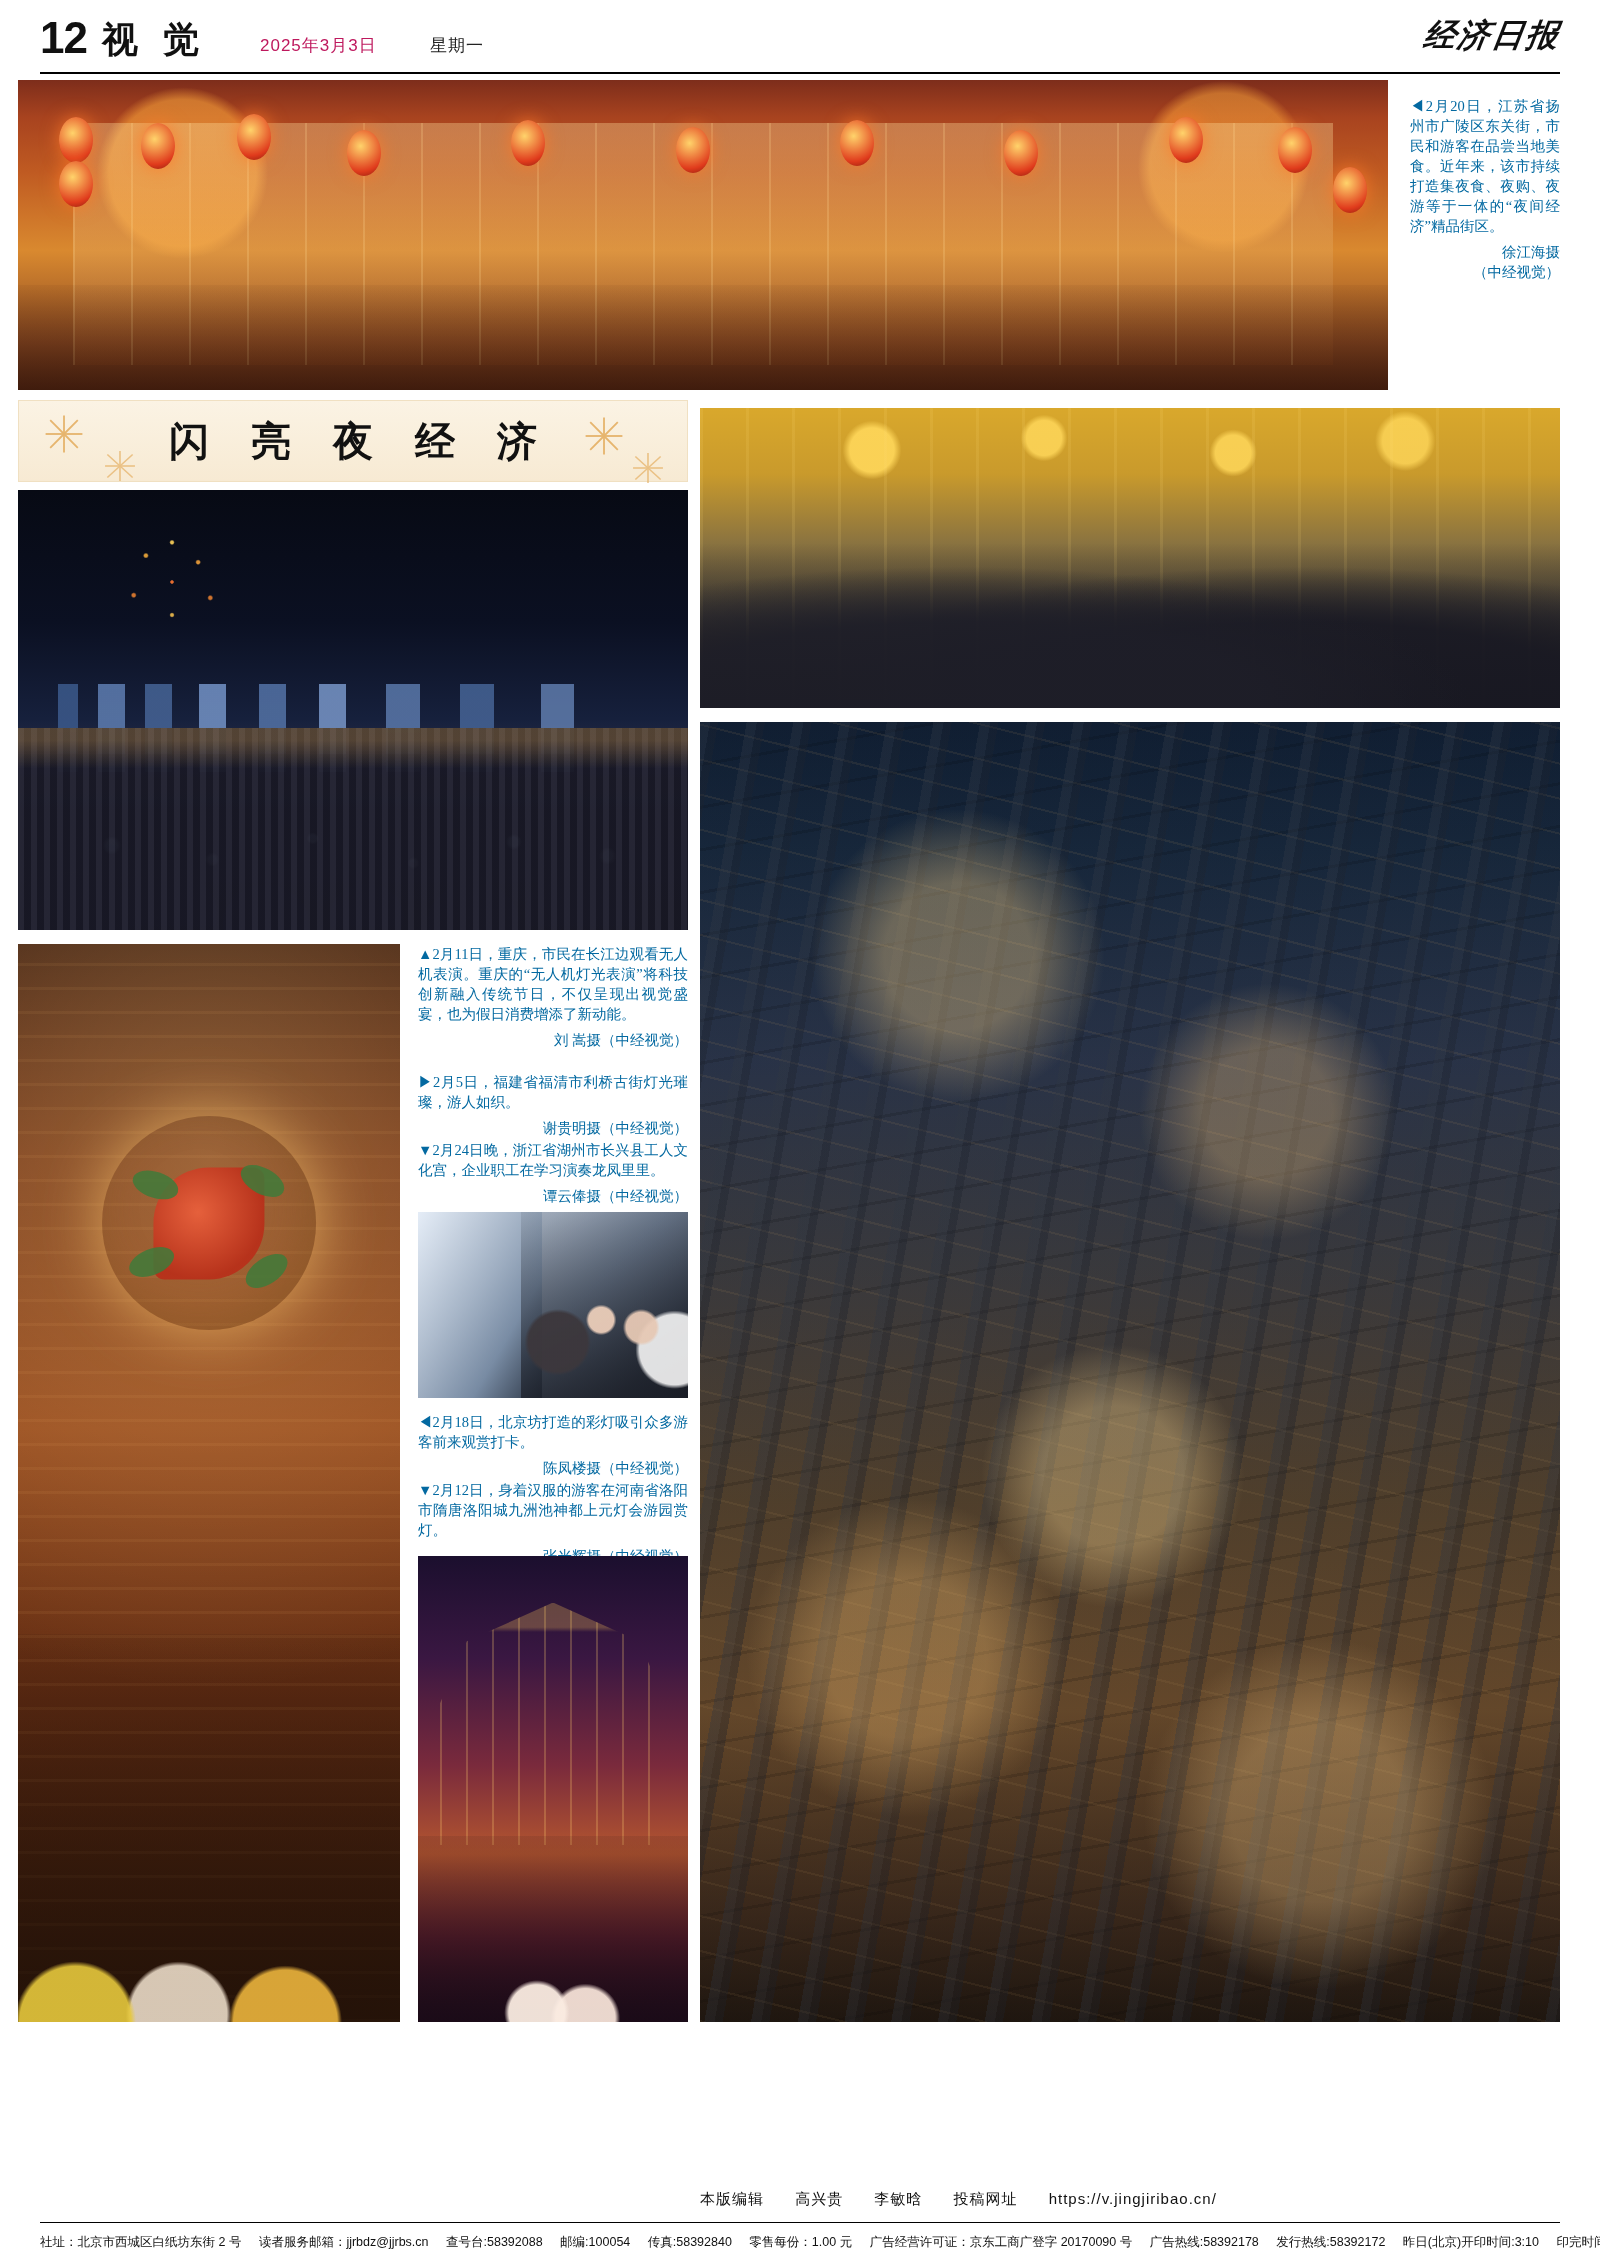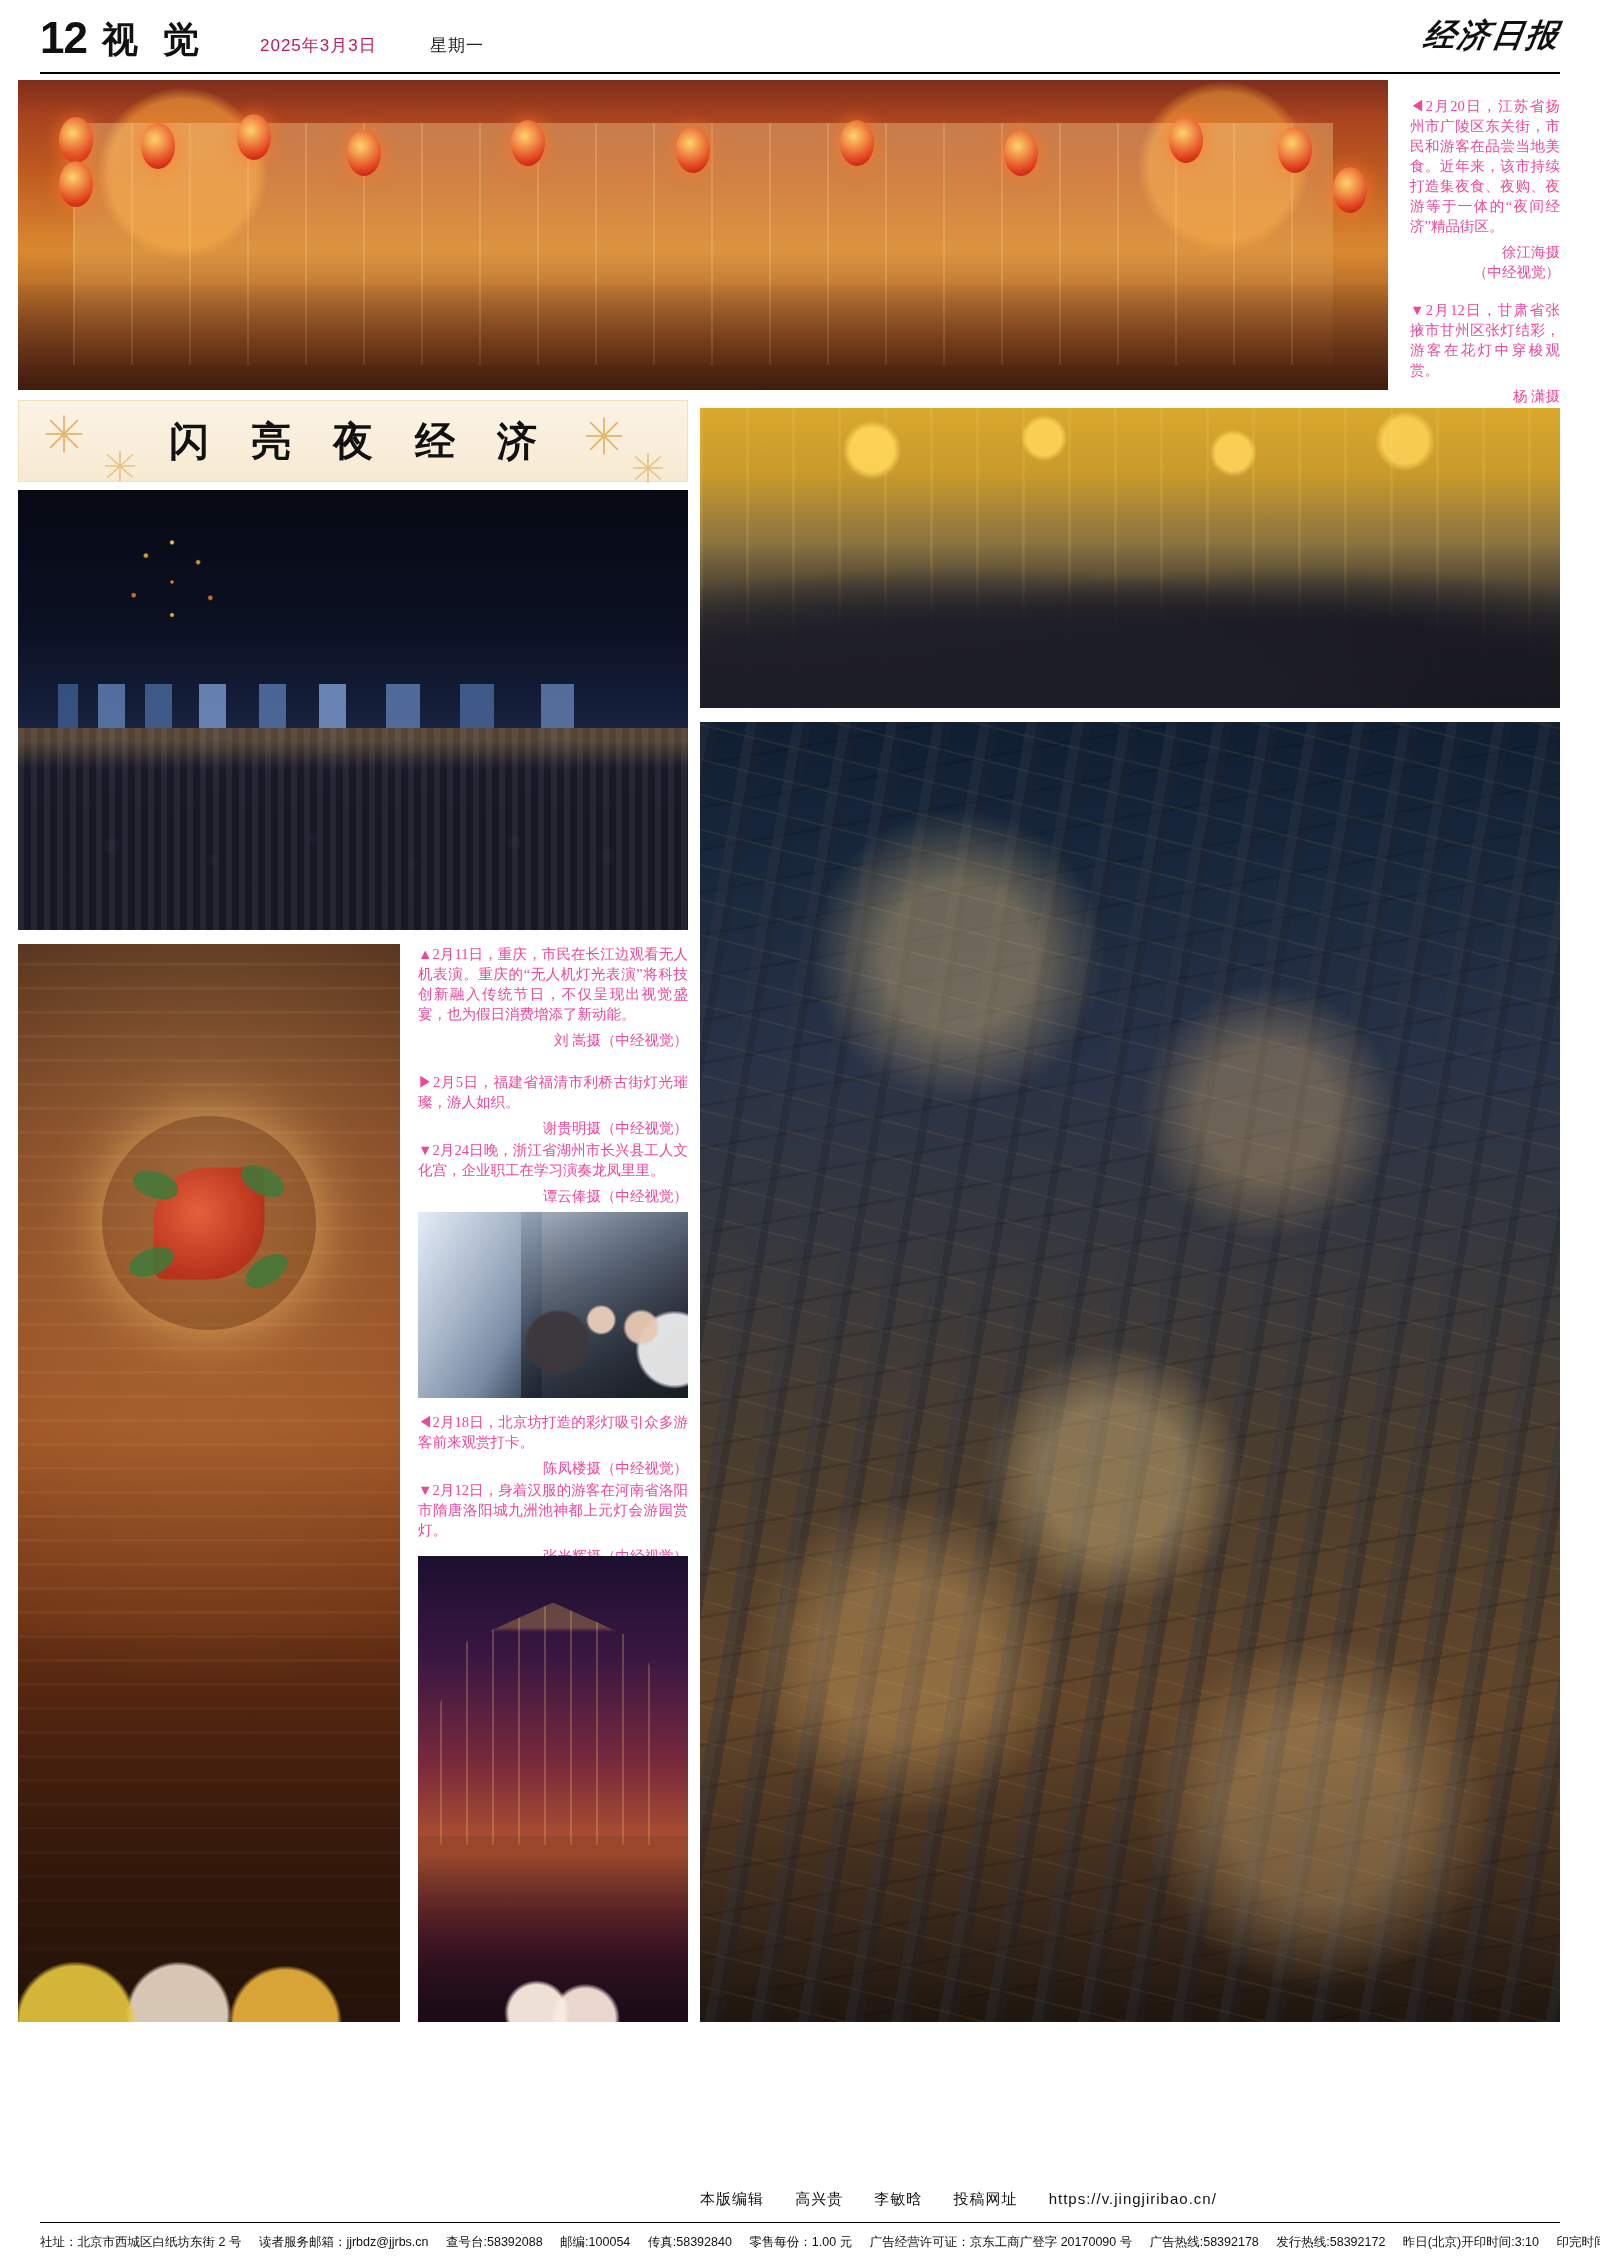--- a/index.html
+++ b/index.html
@@ -53,21 +53,21 @@
 
   
   .photo { position:absolute; overflow:hidden; }
   .photo .ph { width:100%; height:100%; display:block; }
 
   
   .caption {
     position:absolute;
     font-size:14.5px;
     line-height:20px;
-    color:#ec4899;
+    color:#0369a1;
     text-align:justify;
     font-family:"Liberation Serif", serif;
   }
   .caption .credit { display:block; text-align:right; }
   .caption p { margin:0 0 6px 0; }
 
   
   .banner {
     position:absolute; left:18px; top:400px; width:670px; height:82px;
     background:linear-gradient(180deg,#fbf3e4 0%, #f7ead3 100%);
@@ -353,25 +353,20 @@
       <div class="lantern" style="left:96%; top:28%;"></div>
     </div>
   </div>
 
   <div class="caption" style="left:1410px; top:96px; width:150px;">
     <p>◀2月20日，江苏省扬州市广陵区东关街，市民和游客在品尝当地美食。近年来，该市持续打造集夜食、夜购、夜游等于一体的“夜间经济”精品街区。</p>
     <span class="credit">徐江海摄</span>
     <span class="credit">（中经视觉）</span>
   </div>
 
-  <div class="caption" style="left:1410px; top:300px; width:150px;">
-    <p>▼2月12日，甘肃省张掖市甘州区张灯结彩，游客在花灯中穿梭观赏。</p>
-    <span class="credit">杨 潇摄</span>
-    <span class="credit">（中经视觉）</span>
-  </div>
 
   <div class="banner">
     <svg class="firework" style="left:22px; top:10px;" viewBox="0 0 40 40">
       <g stroke="#e0a24a" stroke-width="1.6" fill="none">
         <line x1="20" y1="20" x2="20" y2="4"></line>
           <line x1="20" y1="20" x2="32" y2="8"></line>
         <line x1="20" y1="20" x2="36" y2="20"></line>
           <line x1="20" y1="20" x2="32" y2="32"></line>
         <line x1="20" y1="20" x2="20" y2="36"></line>
           <line x1="20" y1="20" x2="8" y2="32"></line>

